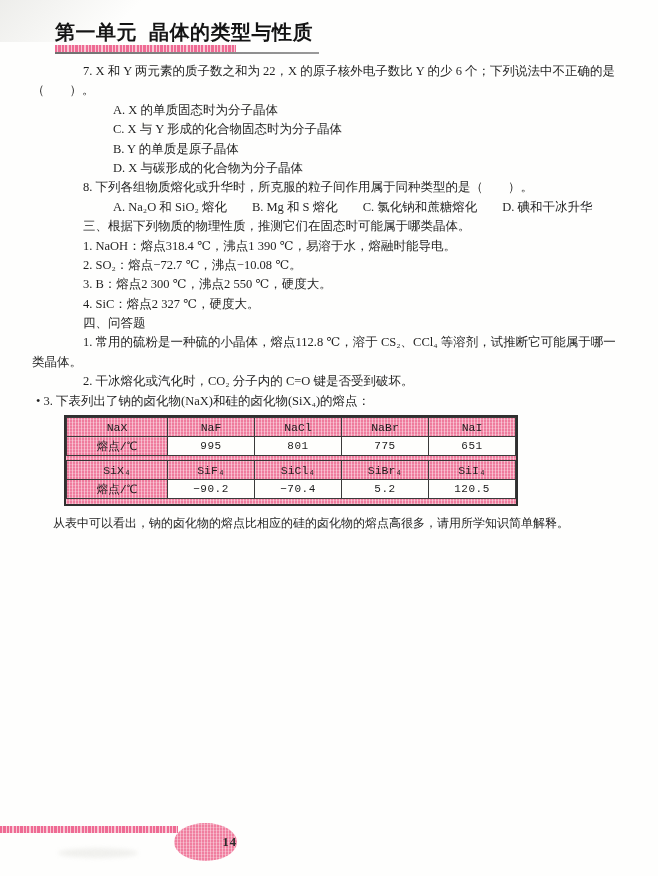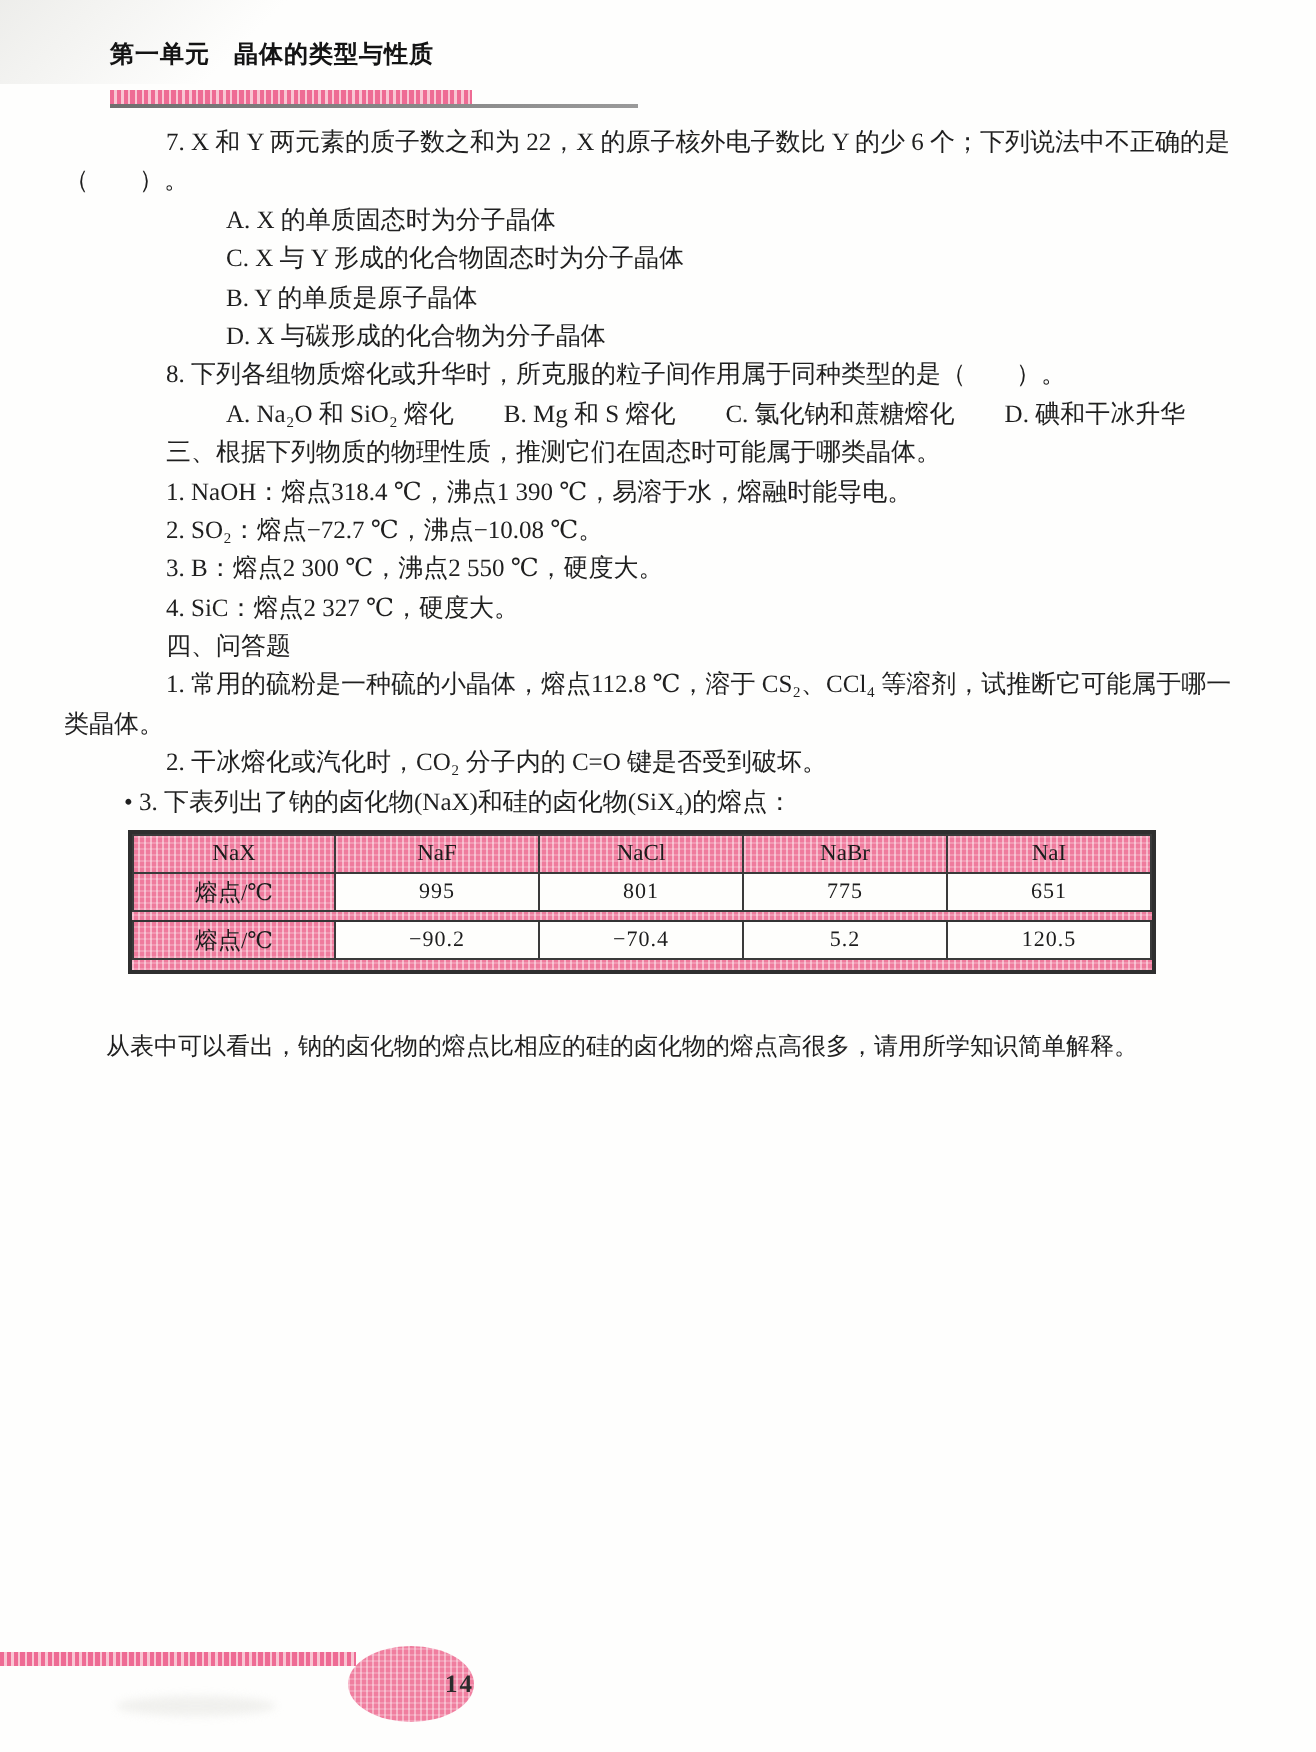--- a/index.html
+++ b/index.html
@@ -25,21 +25,21 @@
     opacity:.8;pointer-events:none;
   }
   .scan-smudge{
     position:absolute;left:58px;top:848px;width:80px;height:10px;
     background:#ededea;border-radius:50%;filter:blur(2px);opacity:.8;
   }
   
   .unit-header{
     position:absolute;left:55px;top:19px;
     font-family:"Liberation Sans","DejaVu Sans",sans-serif;
-    font-weight:bold;font-size:12px;color:#141414;
+    font-weight:bold;font-size:20px;color:#141414;
     letter-spacing:.5px;white-space:nowrap;
   }
   .unit-header .gap{display:inline-block;width:12px;}
   .title-stripe{
     position:absolute;left:55px;top:45px;width:181px;height:7px;
     background:repeating-linear-gradient(90deg,
       var(--accent-pink) 0 2.2px,var(--accent-pink-light) 2.2px 3.4px);
   }
   .title-rule{
     position:absolute;left:55px;top:52px;width:264px;height:2px;
@@ -47,30 +47,31 @@
   }
   
   .body-text{
     position:absolute;left:0;top:62px;right:0;
     font-size:12.5px;line-height:19.4px;color:var(--ink);
   }
   .line{white-space:nowrap;height:19.4px;overflow:visible;}
   .ind-q{padding-left:83px;}
   .ind-opt{padding-left:113px;}
   .ind-base{padding-left:32px;}
-  .ind-bullet{padding-left:62px;}
+  .ind-bullet{padding-left:36px;}
   
   .melting-table-wrap{
-    position:absolute;left:64px;top:415px;width:514px;
+    position:absolute;left:64px;top:415px;width:454px;
     border:2px solid #2f2f2f;
     padding-bottom:5px;
     background:
       repeating-linear-gradient(90deg,rgba(255,255,255,.45) 0 1px,rgba(255,255,255,0) 1px 3px),
       repeating-linear-gradient(0deg,rgba(255,255,255,.22) 0 1px,rgba(255,255,255,0) 1px 3px),
       var(--table-pink);
+    font-family: Liberation Mono, monospace;
   }
   .melting-table{width:100%;border-collapse:collapse;table-layout:fixed;}
   .melting-table td{
     border:1px solid #3a3a3a;
     text-align:center;vertical-align:middle;
     font-size:11.5px;color:#1c1c1c;
     height:19px;overflow:hidden;
   }
   .melting-table col.c0{width:101px;}
   .melting-table td.ph{background:transparent;}
@@ -159,20 +160,27 @@
         <td class="ph">熔点/℃</td>
         <td class="pw">995</td>
         <td class="pw">801</td>
         <td class="pw">775</td>
         <td class="pw">651</td>
       </tr>
       <tr class="divider">
         <td colspan="5"></td>
       </tr>
       <tr>
+        <td class="ph">SiX₄</td>
+        <td class="ph">SiF₄</td>
+        <td class="ph">SiCl₄</td>
+        <td class="ph">SiBr₄</td>
+        <td class="ph">SiI₄</td>
+      </tr>
+      <tr>
         <td class="ph">熔点/℃</td>
         <td class="pw">−90.2</td>
         <td class="pw">−70.4</td>
         <td class="pw">5.2</td>
         <td class="pw">120.5</td>
       </tr>
     </tbody>
       </table>
   </div>
 

